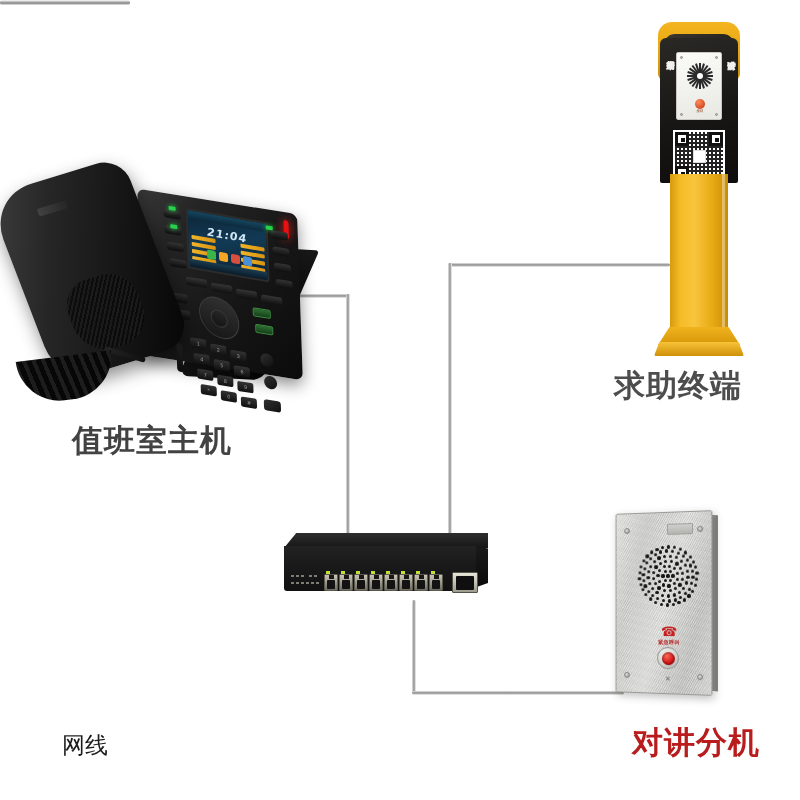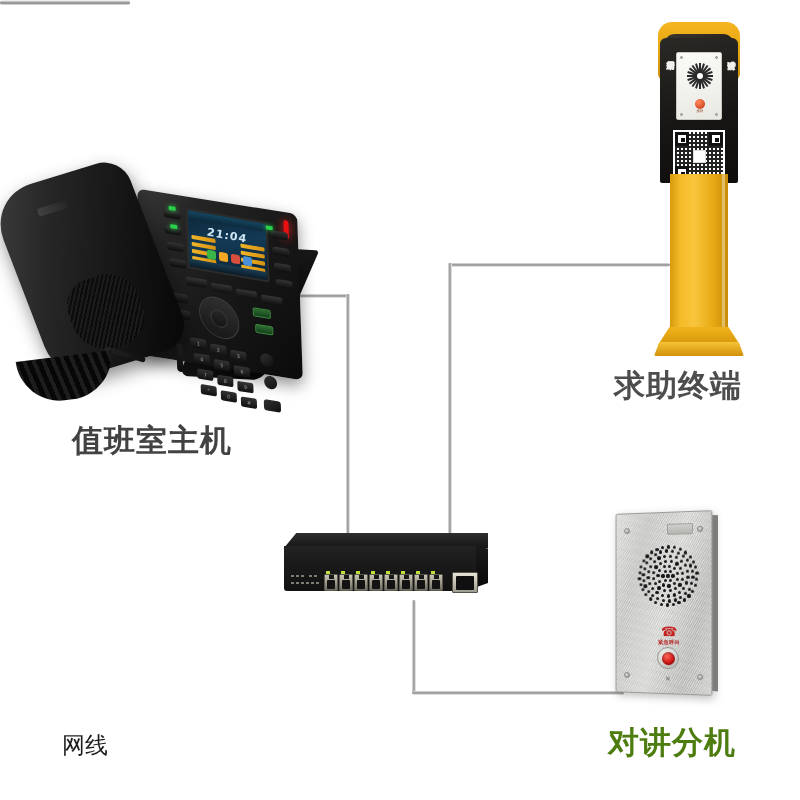--- a/index.html
+++ b/index.html
@@ -12,21 +12,21 @@
   #stage { position:absolute; inset:0; }
 
   .lbl {
     position:absolute; color:#4a4a4a; font-weight:700;
     font-family:"DejaVu Sans","Liberation Sans",sans-serif;
     white-space:nowrap; letter-spacing:1px;
   }
   #label-phone    { left:72px;  top:420px; font-size:31px; color:#424242; }
   #label-terminal { left:614px; top:365px; font-size:31px; color:#4d4d4d; }
   #label-switch   { left:338px; top:620px; font-size:26px; color:#1c1c1c; letter-spacing:0; }
-  #label-intercom { left:608px; top:722px; font-size:31px; color:#4d7c0f; }
+  #label-intercom { left:632px; top:722px; font-size:31px; color:#b91c1c; }
   #legend-label   { left:62px;  top:730px; font-size:23px; color:#1c1c1c; font-weight:400; letter-spacing:0;}
 
   
   .cable-h, .cable-v { position:absolute; }
   .cable-h {
     height:4px;
     background:linear-gradient(to bottom,#ffffff 0%,#b9b9b9 18%,#8c8c8c 50%,#cfcfcf 82%,#fdfdfd 100%);
     border-radius:2px;
   }
   .cable-v {

